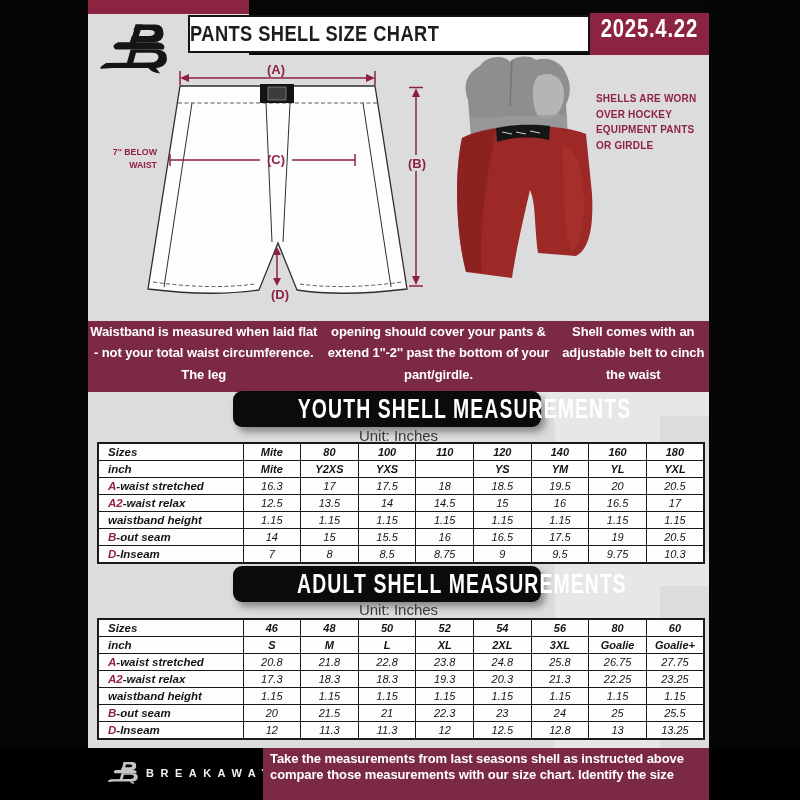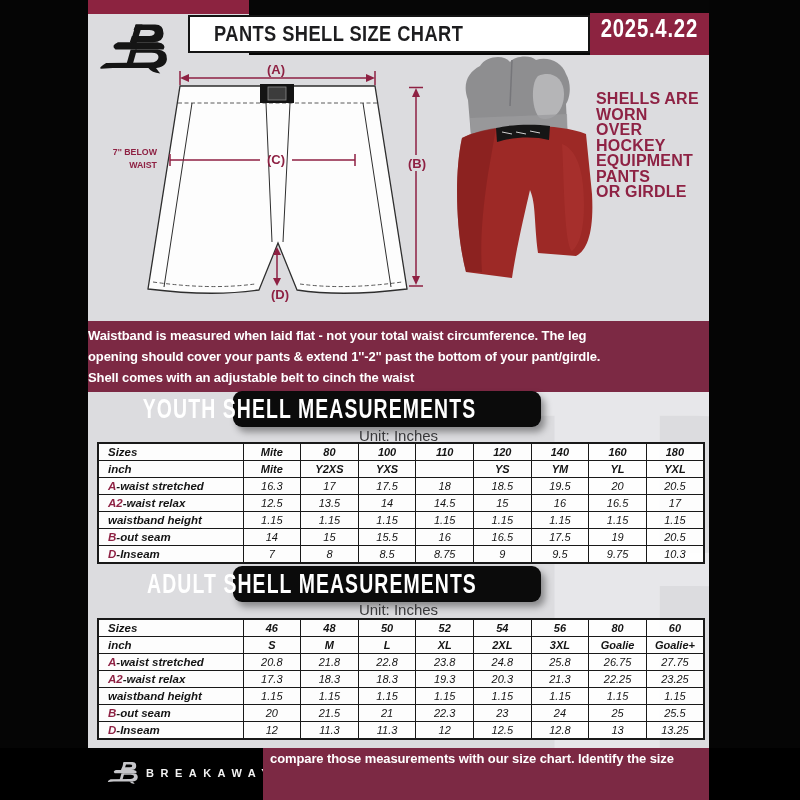--- a/index.html
+++ b/index.html
@@ -6,40 +6,40 @@
   #page{position:relative;width:800px;height:800px;background:#050505;overflow:hidden;
         font-family:"Liberation Sans","DejaVu Sans",sans-serif;}
   
   .content{position:absolute;left:88px;top:14px;width:621px;height:734px;background:#dcdcdf;overflow:hidden;}
   .watermark{position:absolute;left:388px;top:300px;font-family:"DejaVu Serif",serif;font-weight:bold;
              font-size:560px;line-height:1;color:#e7e7ea;user-select:none;}
   
   .top-strip{position:absolute;left:88px;top:0;width:161px;height:14px;background:#8c2340;}
   .top-band{position:absolute;left:249px;top:0;width:460px;height:55px;background:#060606;}
   .title-box{position:absolute;left:188px;top:15px;width:402px;height:38px;background:#ffffff;
-             border:2px solid #141414;box-sizing:border-box;display:flex;align-items:center;padding-left:24px;}
+             border:2px solid #141414;box-sizing:border-box;display:flex;align-items:center;}
   .title-box span{display:inline-block;transform:scaleX(.85);transform-origin:left center;
              font-size:21.5px;font-weight:bold;letter-spacing:.5px;color:#1d1d1f;white-space:nowrap;}
   .date-box{position:absolute;left:590px;top:13px;width:119px;height:42px;background:#8c2340;
             display:flex;align-items:flex-start;justify-content:center;}
   .date-box span{display:inline-block;transform:scaleX(.78);font-size:26px;font-weight:bold;color:#fff;
             letter-spacing:1px;white-space:nowrap;}
   .logo{position:absolute;left:96px;top:16px;}
   
   .shorts-svg{position:absolute;left:100px;top:58px;}
   .pants-svg{position:absolute;left:452px;top:54px;}
-  .photo-note{position:absolute;left:596px;top:91px;width:112px;font-size:16px;font-weight:bold;
+  .photo-note{position:absolute;left:596px;top:91px;width:112px;font-size:10px;font-weight:bold;
               color:#8e2244;line-height:15.5px;letter-spacing:.2px;}
   
   .info-banner{position:absolute;left:88px;top:321px;width:621px;height:71px;background:#7c2944;
-               display:flex;flex-direction:column;justify-content:center;}
+               display:flex;flex-direction:row;justify-content:center;text-align:center;}
   .info-banner div{color:#fff;font-size:13px;font-weight:bold;letter-spacing:-.1px;line-height:21.3px;}
   
   .sec-banner{position:absolute;width:308px;height:36px;background:#0b0b0b;border-radius:9px;
-              box-shadow:4px 5px 7px rgba(0,0,0,.38);display:flex;align-items:center;justify-content:flex-end;}
+              box-shadow:4px 5px 7px rgba(0,0,0,.38);display:flex;align-items:center;justify-content:flex-start;}
   .sec-banner span{display:inline-block;transform:scaleX(.72);font-size:27px;font-weight:bold;color:#fff;
               letter-spacing:1.5px;white-space:nowrap;}
   .unit{position:absolute;left:88px;width:621px;text-align:center;font-size:15px;color:#38383a;}
   
   .tbl-wrap{position:absolute;left:97px;font-style:italic;}
   table.size-table{border-collapse:collapse;table-layout:fixed;width:608px;border:2.5px solid #191919;}
   table.size-table td{border:1.5px solid #191919;height:16px;line-height:16px;font-size:11px;
       text-align:center;padding:0;color:#141414;background:rgba(255,255,255,.93);overflow:hidden;}
   table.size-table td.lbl{text-align:left;padding-left:9px;font-weight:bold;font-size:11.5px;}
   table.size-table tr.hdr td{font-weight:bold;}
@@ -344,17 +344,18 @@
         <path d="M47,6 L70,6 Q80,6 80,16.5 Q80,27 67,27 L40,27 L42.5,19.5 L63,19.5 Q69.5,19.5 69.5,15.5 Q69.5,12.5 63,12.5 L44.5,12.5 Z"></path>
         <path d="M47,6 L55,6 L47.5,30 L40,30 Z"></path>
         <path d="M26,27 L73,27 Q84,29 80,35.5 L23,35.5 Q17,31 26,27 Z"></path>
         <path d="M41,35.5 L48.5,35.5 L43,55 L35.5,55 Z"></path>
         <path d="M73,35.5 Q85,37 84,47 Q83,57 68,57.5 L20,57.5 L6,58.5 Q2,57.5 12,51.5 L64,51 Q74,51 74,44.5 Q74,39.5 66,39.5 L45,39.5 L46.5,35.5 Z"></path>
         <path d="M62,57.5 L71,57.5 L76,64 Q66,63 62,57.5 Z"></path>
       </g>
     </svg>
     <div class="brand">BREAKAWAY</div>
     <div class="footer-maroon">
+      <div>Take the measurements from last seasons shell as instructed above</div>
       <div>compare those measurements  with our size chart. Identify the size</div>
     </div>
   </div>
 
 </div>
 
 </body></html>

